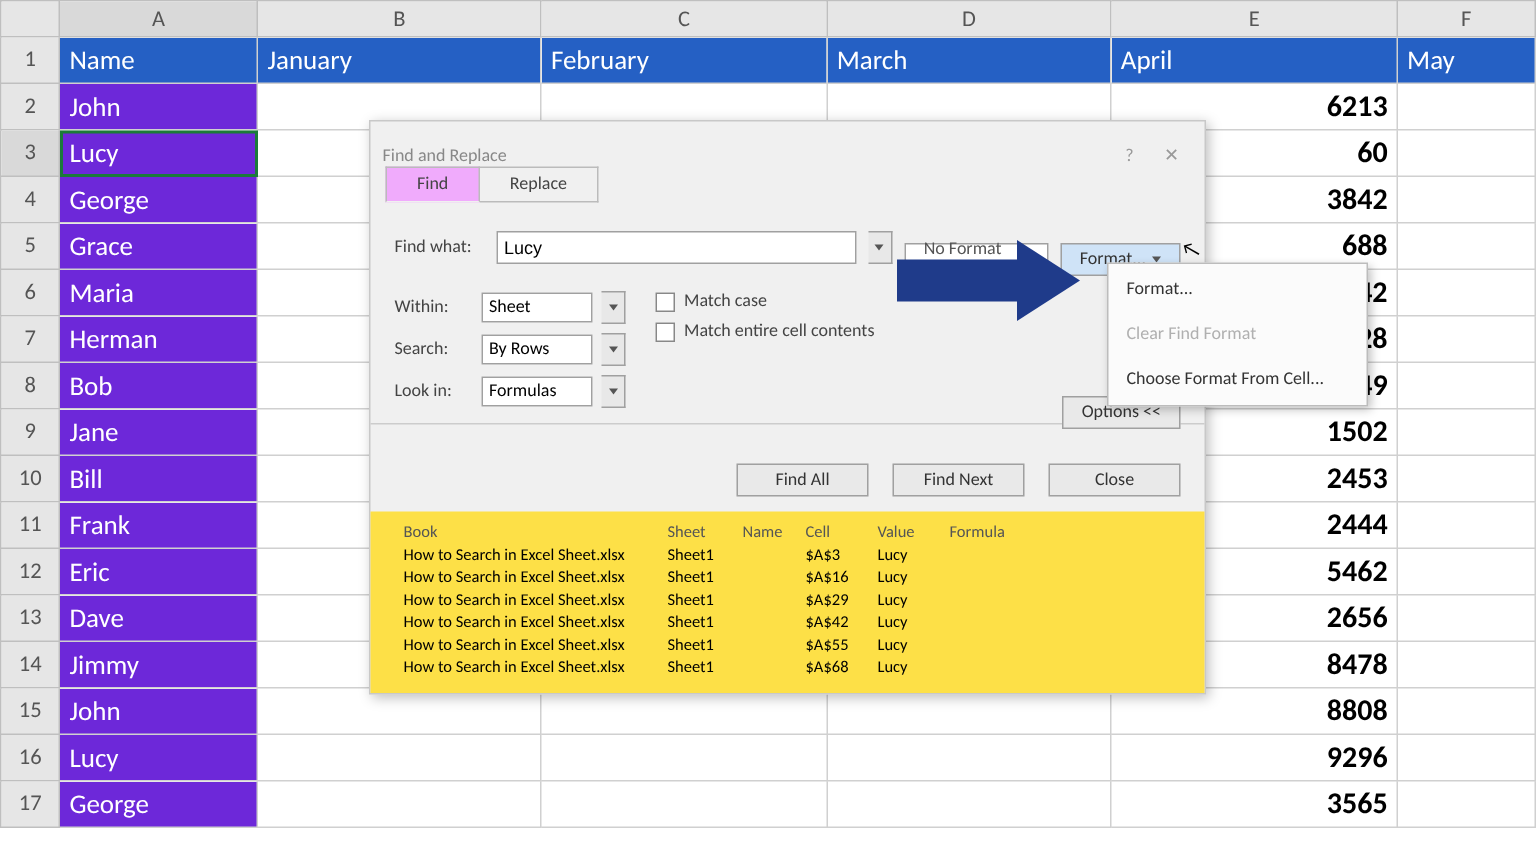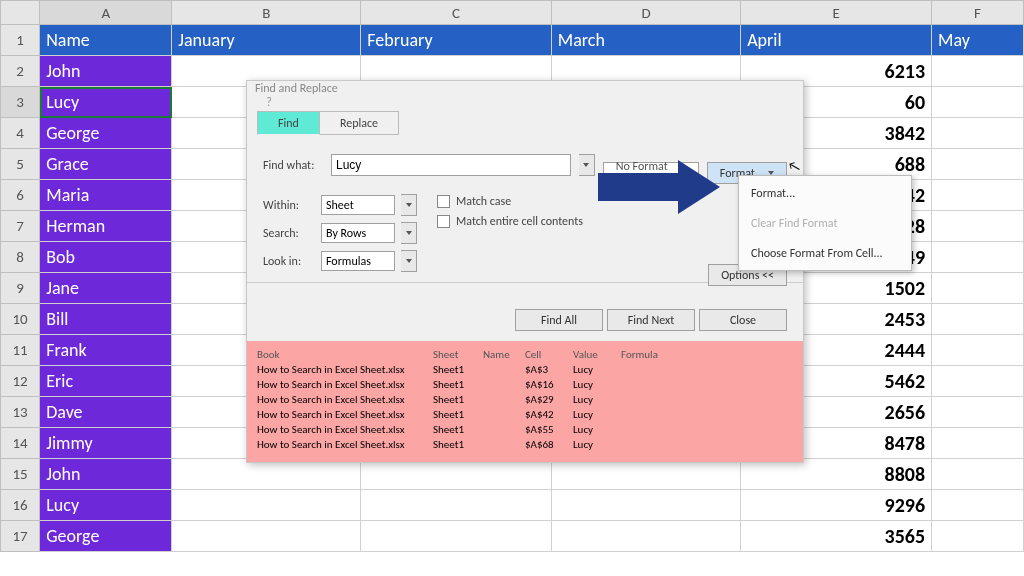--- a/index.html
+++ b/index.html
@@ -80,45 +80,44 @@
   top: 80px;
   width: 558px;
   background: #f0f0f0;
   border: 1px solid #c8c8c8;
   box-shadow: 2px 2px 8px rgba(0,0,0,0.25);
   font-size: 12px;
 }
 .dialog .titlebar {
   height: 30px;
   display: flex;
-  align-items: flex-start;
+  align-items: flex-end;
   padding: 0 8px;
   color: #888;
-  flex-direction: column;
 }
 .dialog .titlebar .spacer { flex: 1; }
 .dialog .titlebar .help, .dialog .titlebar .close {
   width: 28px; text-align: center; color: #999;
 }
 .tabs {
   display: flex;
   padding: 0 10px;
   gap: 0;
 }
 .tab {
   border: 1px solid #bbb;
   padding: 4px 20px;
   font-size: 12px;
   color: #444;
   background: #f0f0f0;
   margin-bottom: -1px;
   border-bottom: 1px solid #bbb;
 }
 .tab.active {
-  background: #5eead4;
+  background: #f0abfc;
   border-bottom-color: #f0f0f0;
   position: relative;
   z-index: 2;
 }
 .tab + .tab { border-left: none; }
 .dialog-body {
   padding: 12px 16px 10px 16px;
   position: relative;
 }
 .row {
@@ -203,26 +202,26 @@
 .options-btn-wrap {
   position: absolute;
   right: 16px;
   top: 114px;
 }
 .bottom-btns {
   border-top: 1px solid #ccc;
   padding: 10px 16px;
   display: flex;
   justify-content: flex-end;
-  gap: 4px;
+  gap: 16px;
 }
 .bottom-btns .btn { width: 88px; justify-content: center; }
 .results {
-  padding: 6px 10px 10px 10px;
-  background: #fca5a5;
+  padding: 6px 10px 10px 22px;
+  background: #fde047;
   margin: 0;
   font-size: 11px;
 }
 .results-head, .results-row {
   display: flex;
   gap: 0;
   padding: 1px 0;
 }
 .results-head { color: #555; font-weight: normal; }
 .rc-book { width: 176px; }

